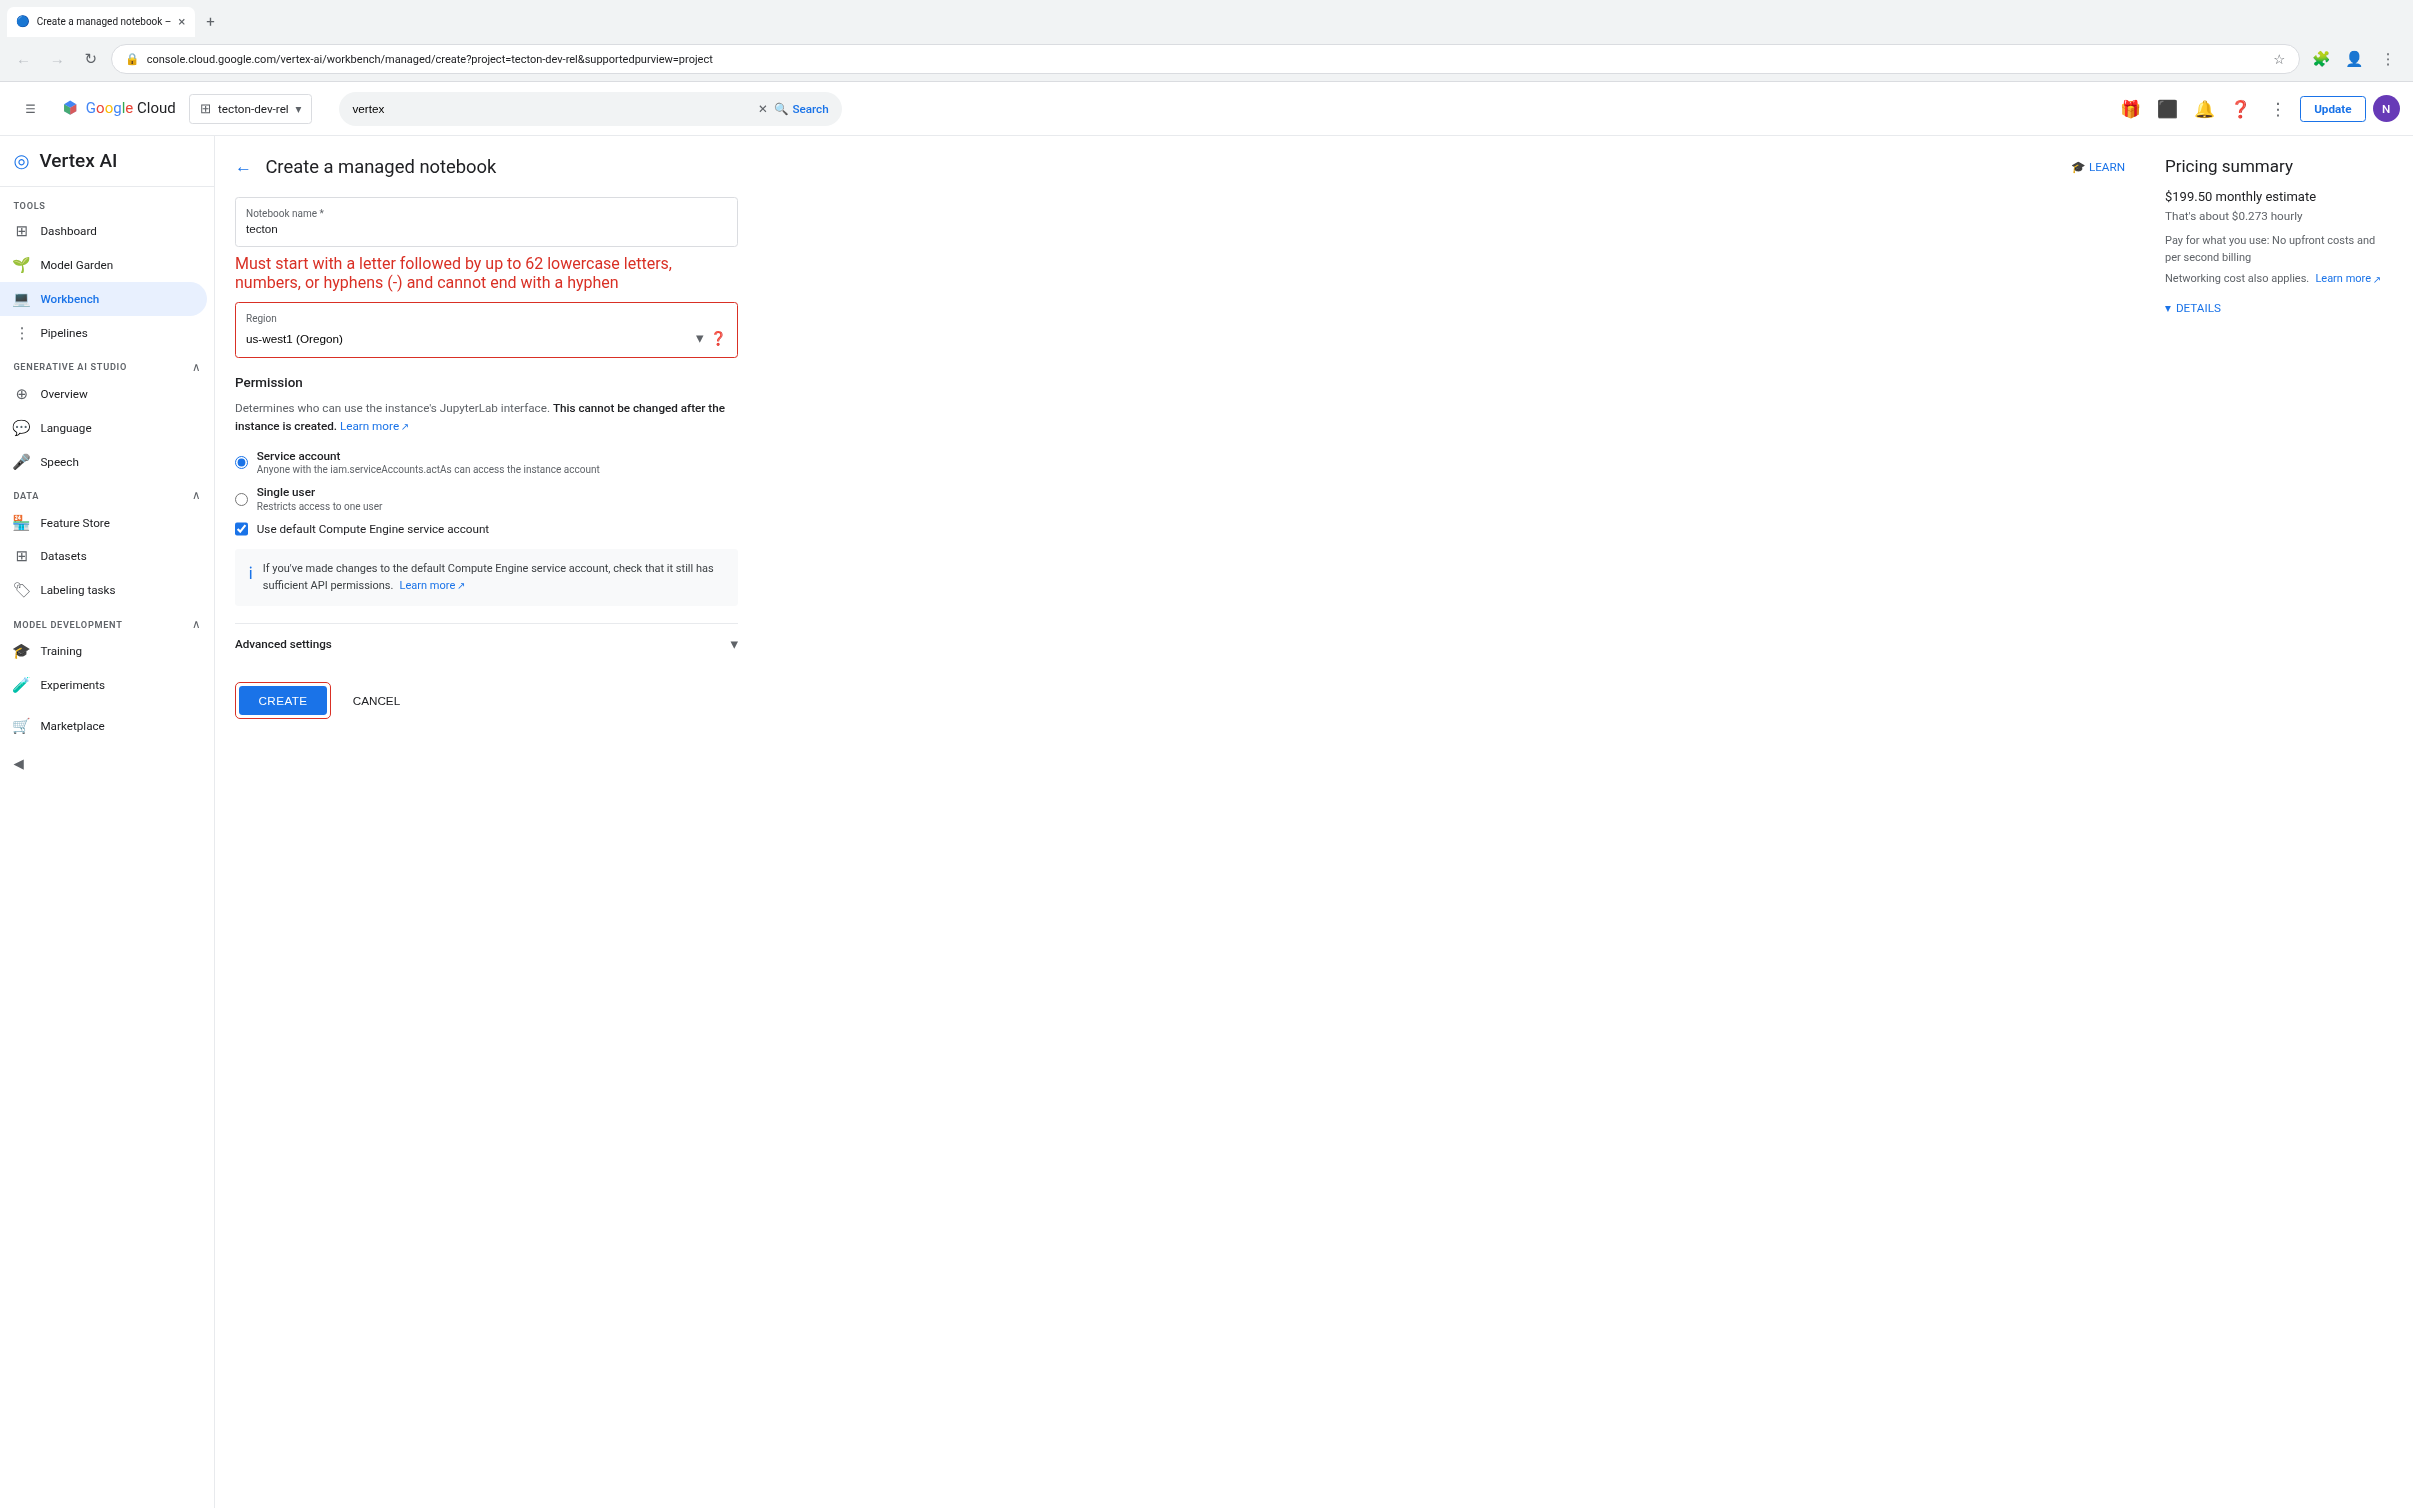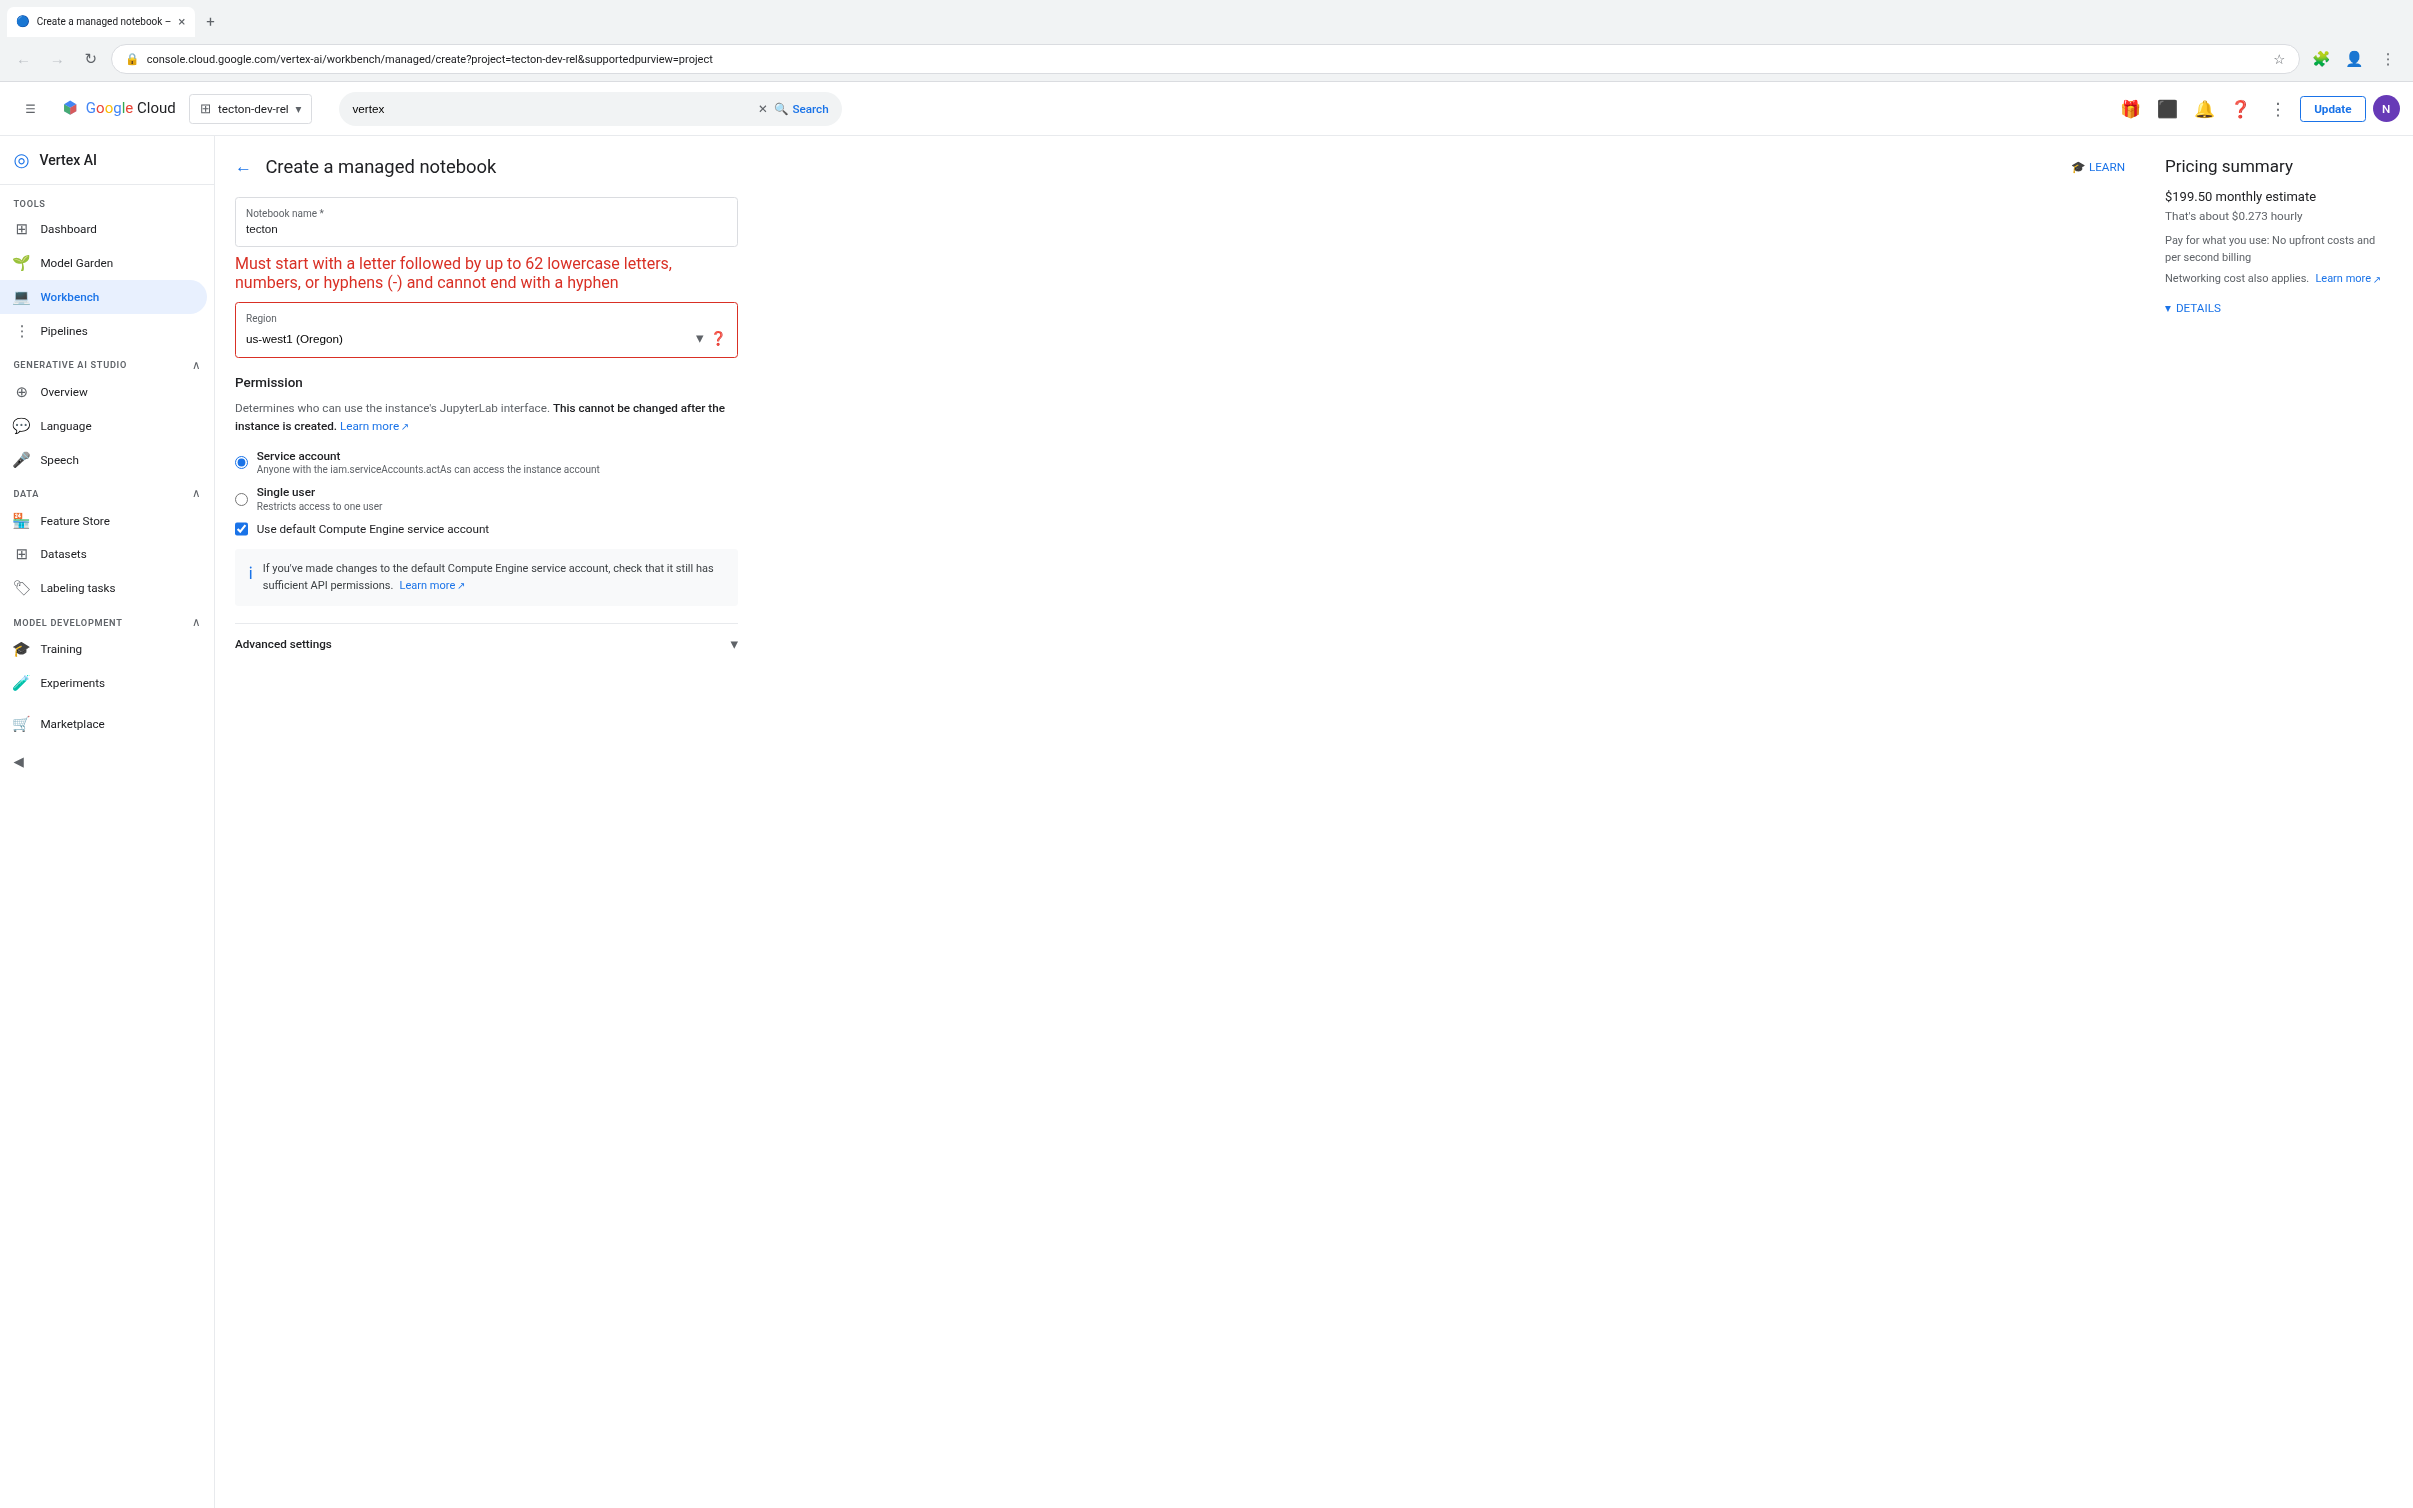--- a/index.html
+++ b/index.html
@@ -175,21 +175,21 @@
     <div class="update-btn">Update</div>
     <div class="avatar">N</div>
   </div>
 </div>
 
 <div class="main-layout">
 
   <div class="sidebar">
     <div class="sidebar-brand">
       <span style="color:#1a73e8;font-size:18.4px;">◎</span>
-      <span style="font-size:14px;font-weight:500;">Vertex AI</span>
+      <span style="font-size:19px;font-weight:500;">Vertex AI</span>
     </div>
 
     <div class="sidebar-section-label">TOOLS</div>
 
     <div class="sidebar-item">
       <span class="icon">⊞</span>
       <span>Dashboard</span>
     </div>
     <div class="sidebar-item">
       <span class="icon">🌱</span>
@@ -345,20 +345,26 @@
               </a>
             </div>
           </div>
         </div>
 
         <div class="advanced-row">
           <span class="advanced-label">Advanced settings</span>
           <span style="color:#5f6368;font-size:15px;">▾</span>
         </div>
 
+        <div class="action-buttons">
+          <div class="create-btn-wrapper">
+            <button class="create-btn">CREATE</button>
+          </div>
+          <button class="cancel-btn">CANCEL</button>
+        </div>
 
       </div>
     </div>
 
     <div class="pricing-panel">
       <div class="pricing-title">Pricing summary</div>
       <div class="pricing-estimate">$199.50 monthly estimate</div>
       <div class="pricing-hourly">That's about $0.273 hourly</div>
       <div class="pricing-info">Pay for what you use: No upfront costs and per second billing</div>
       <div class="pricing-info">

